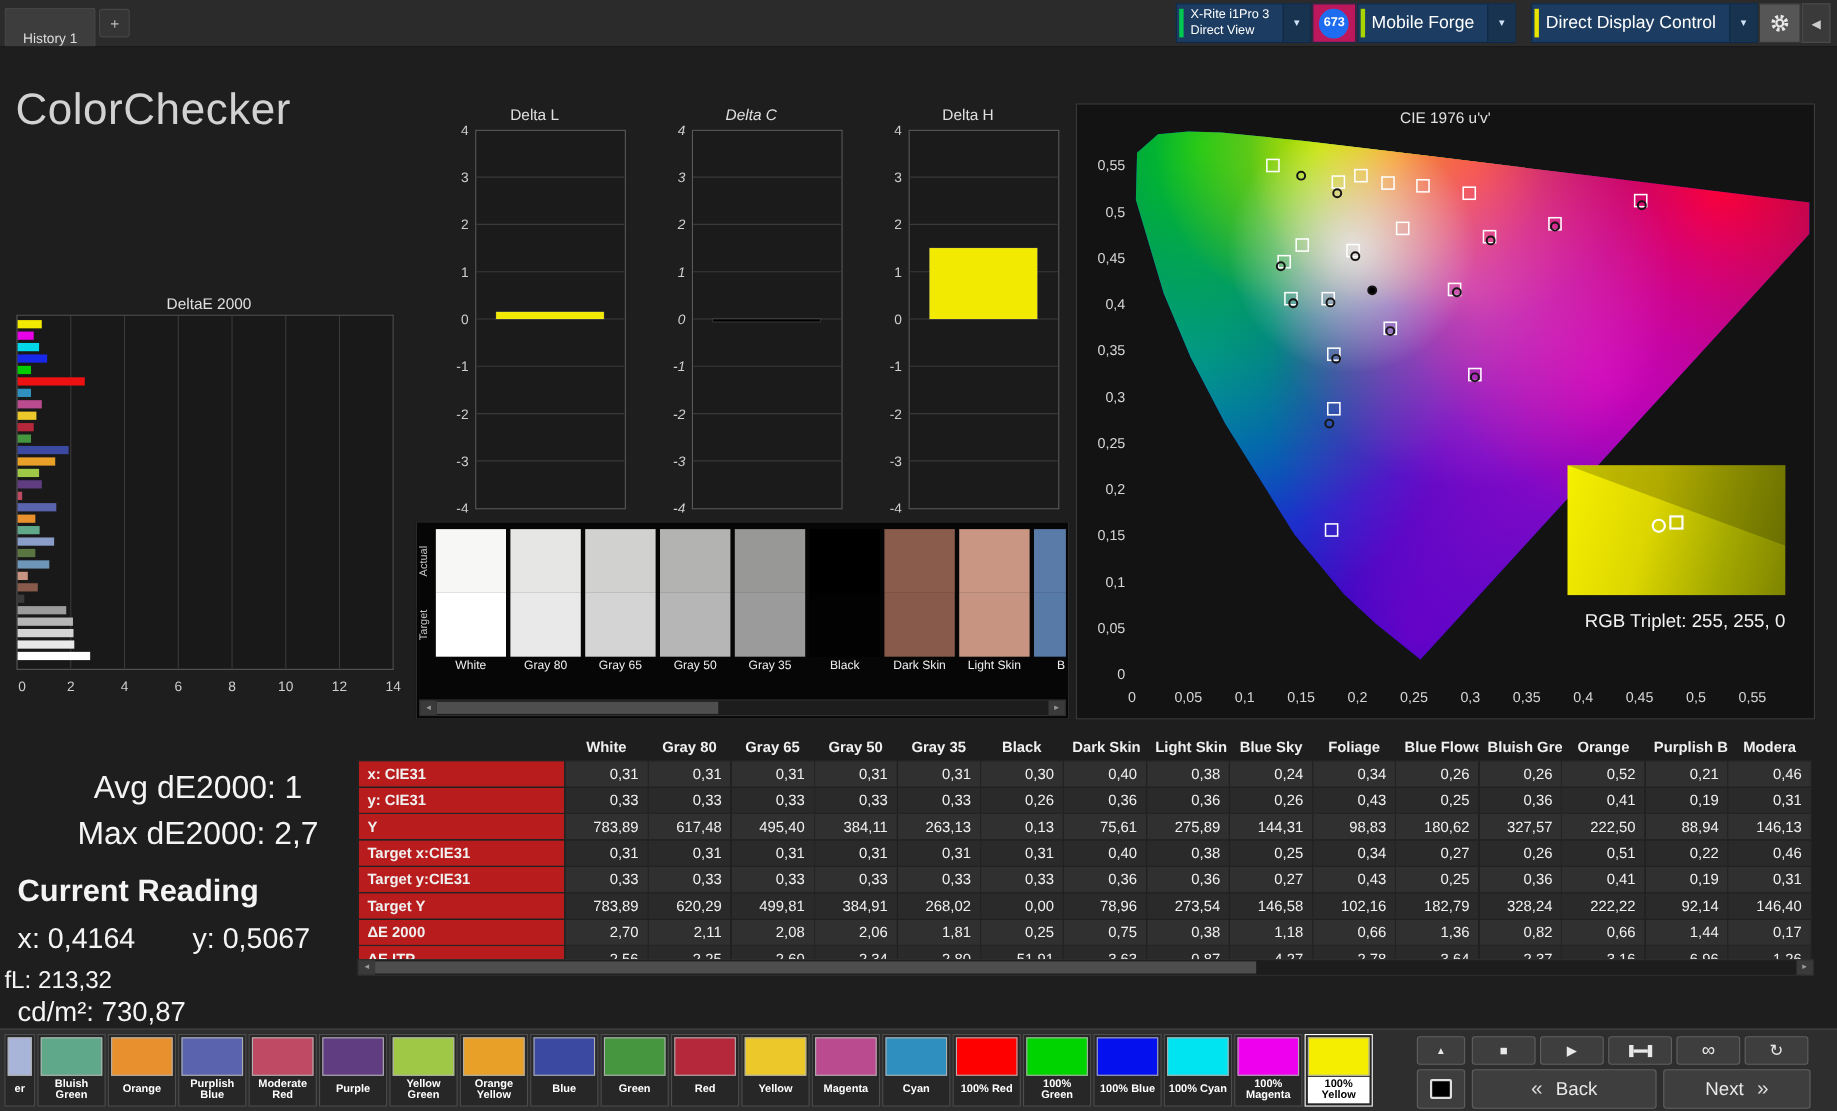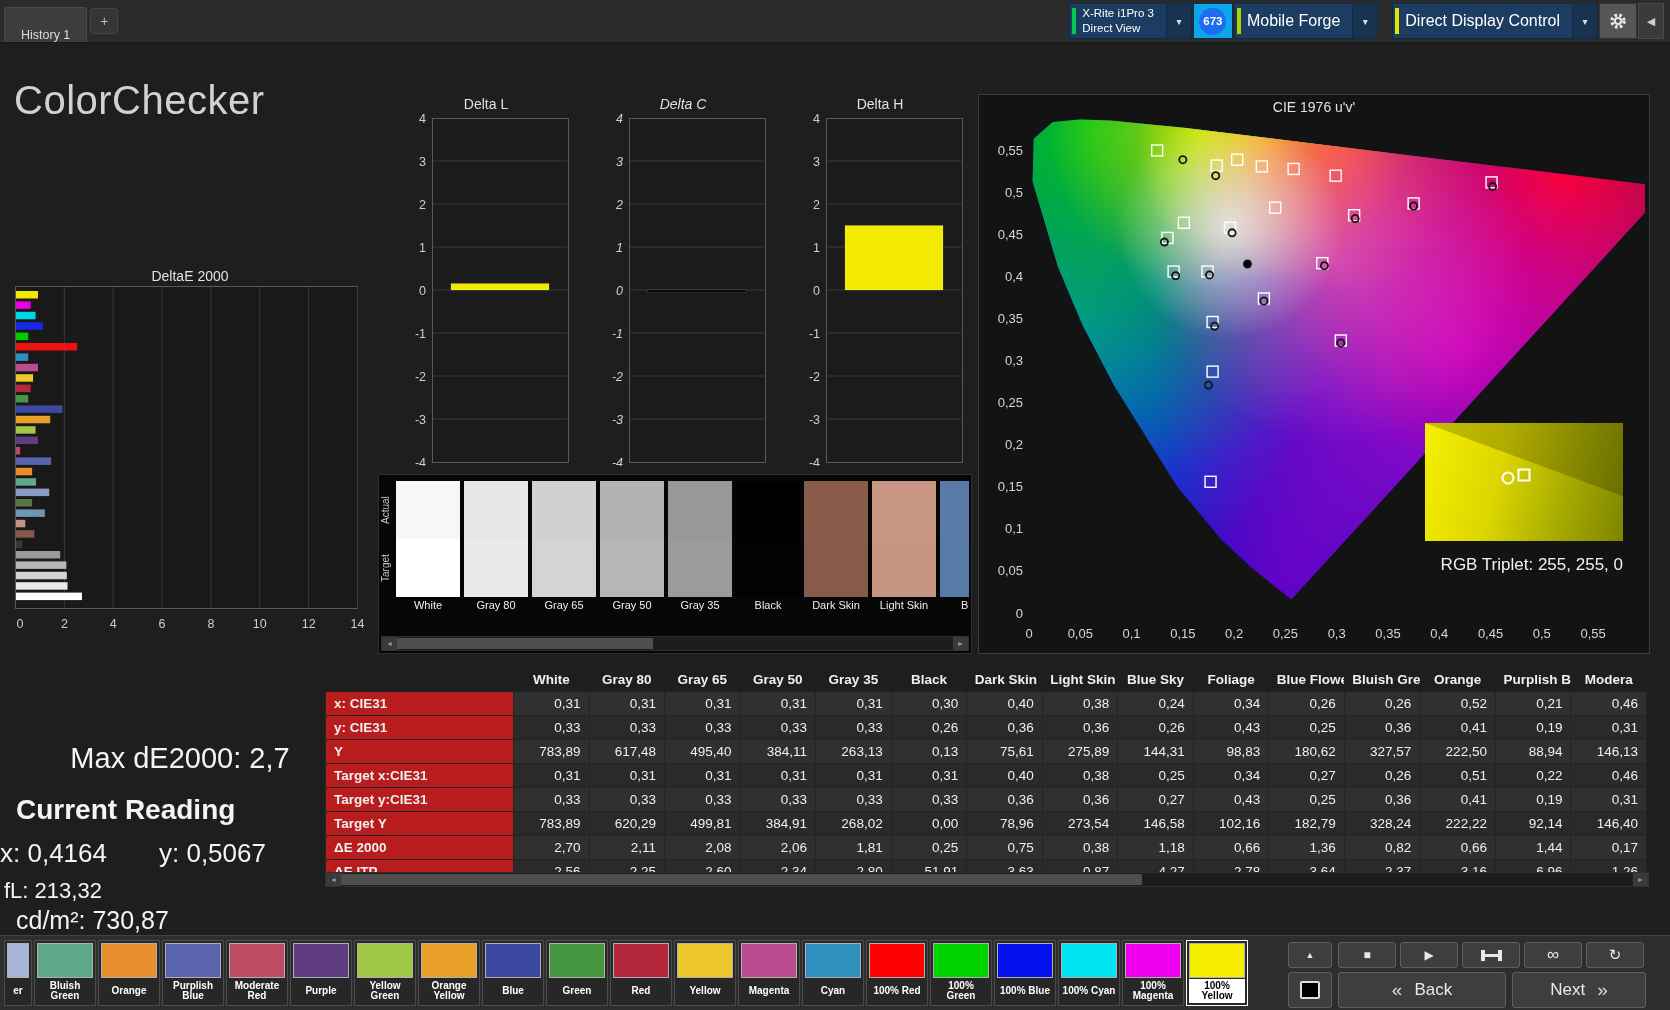--- a/index.html
+++ b/index.html
@@ -15,37 +15,37 @@
   .tab-plus{width:26px;height:24px;background:#353535;border:1px solid #454545;border-radius:3px;
        color:#bbb;display:flex;align-items:center;justify-content:center;margin-left:3px;font-size:14px;}
   .devcluster{margin-left:auto;display:flex;align-items:center;gap:1px;margin-right:6px;}
   .devbtn{position:relative;height:34px;background:#1c3d61;border:1px solid #0f2a46;
           display:flex;align-items:center;color:#fff;font-size:11.5px;padding-left:12px;}
   .devbtn .accent{position:absolute;left:2px;top:4px;bottom:4px;width:4px;}
   .dev-lines{display:flex;flex-direction:column;line-height:1.3;}
   .dev-single{font-size:16px;}
   .chev{width:24px;align-self:stretch;display:flex;align-items:center;justify-content:center;
         border-left:1px solid #0f2a46;margin-left:12px;background:#173350;color:#cfe2f5;font-size:10px;}
-  .badgetile{height:34px;width:38px;background:#0ea5e9;border:1px solid #0f2a46;
+  .badgetile{height:34px;width:38px;background:#be185d;border:1px solid #0f2a46;
              display:flex;align-items:center;justify-content:center;}
   .badge{width:27px;height:27px;border-radius:50%;background:#1e6cf0;color:#fff;font-size:11.5px;
          font-weight:bold;display:flex;align-items:center;justify-content:center;}
   .gap12{width:12px;}
   .iconbtn{height:34px;width:36px;background:#565656;border:1px solid #333;
            display:flex;align-items:center;justify-content:center;}
   .collapsebtn{height:34px;width:24px;background:#3a3a3a;border:1px solid #4c4c4c;color:#ccc;
            display:flex;align-items:center;justify-content:center;font-size:11px;}
 
   
   .pagetitle{position:absolute;left:14px;top:78px;font-size:40px;color:#d2d2d2;font-weight:400;letter-spacing:.5px;}
   .statline{position:absolute;color:#f4f4f4;}
   .stat-avg{top:700px;left:20px;width:320px;text-align:center;font-size:29px;}
   .stat-max{top:742px;left:20px;width:320px;text-align:center;font-size:29px;}
   .stat-current{top:794px;left:16px;font-size:28px;font-weight:bold;}
-  .stat-xy{top:838px;left:0;font-size:26px;display:flex;gap:52px;}
+  .stat-xy{top:838px;left:16px;font-size:26px;display:flex;gap:52px;}
   .stat-fl{top:878px;left:4px;font-size:22px;}
   .stat-cd{top:906px;left:16px;font-size:25px;}
 
   
   .deltae-group{position:absolute;left:14px;top:268px;width:352px;}
   .delta-group{position:absolute;width:172px;}
   #dl-group{left:400px;top:96px;} #dc-group{left:597px;top:96px;font-style:italic;} #dh-group{left:794px;top:96px;}
   .charttitle{font-size:14px;color:#e0e0e0;text-align:center;height:18px;}
 
   
@@ -401,20 +401,21 @@
           <circle cx="339.38461538461536" cy="150.65641025641023" r="3.6" fill="none" stroke="#161616" stroke-width="1.8"></circle>
           <circle cx="355.7948717948718" cy="228.0307692307692" r="3.6" fill="none" stroke="#161616" stroke-width="1.8"></circle>
         </svg></div>
     <div class="cie-inset" id="cie-inset">
         <div class="inset-circle" style="left: 42%; top: 47%;"></div>
         <div class="inset-square" style="left: 50%; top: 44%;"></div>
       </div>
     <div class="cie-rgb">RGB Triplet: 255, 255, 0</div>
   </div>
 
+  <div class="statline stat-avg">Avg dE2000: 1</div>
   <div class="statline stat-max">Max dE2000: 2,7</div>
   <div class="statline stat-current">Current Re­ading</div>
   <div class="statline stat-xy">
     <span>x: 0,4164</span>
     <span>y: 0,5067</span>
   </div>
   <div class="statline stat-fl">fL: 213,32</div>
   <div class="statline stat-cd">cd/m²: 730,87</div>
 
   <div class="swatchstrip">

